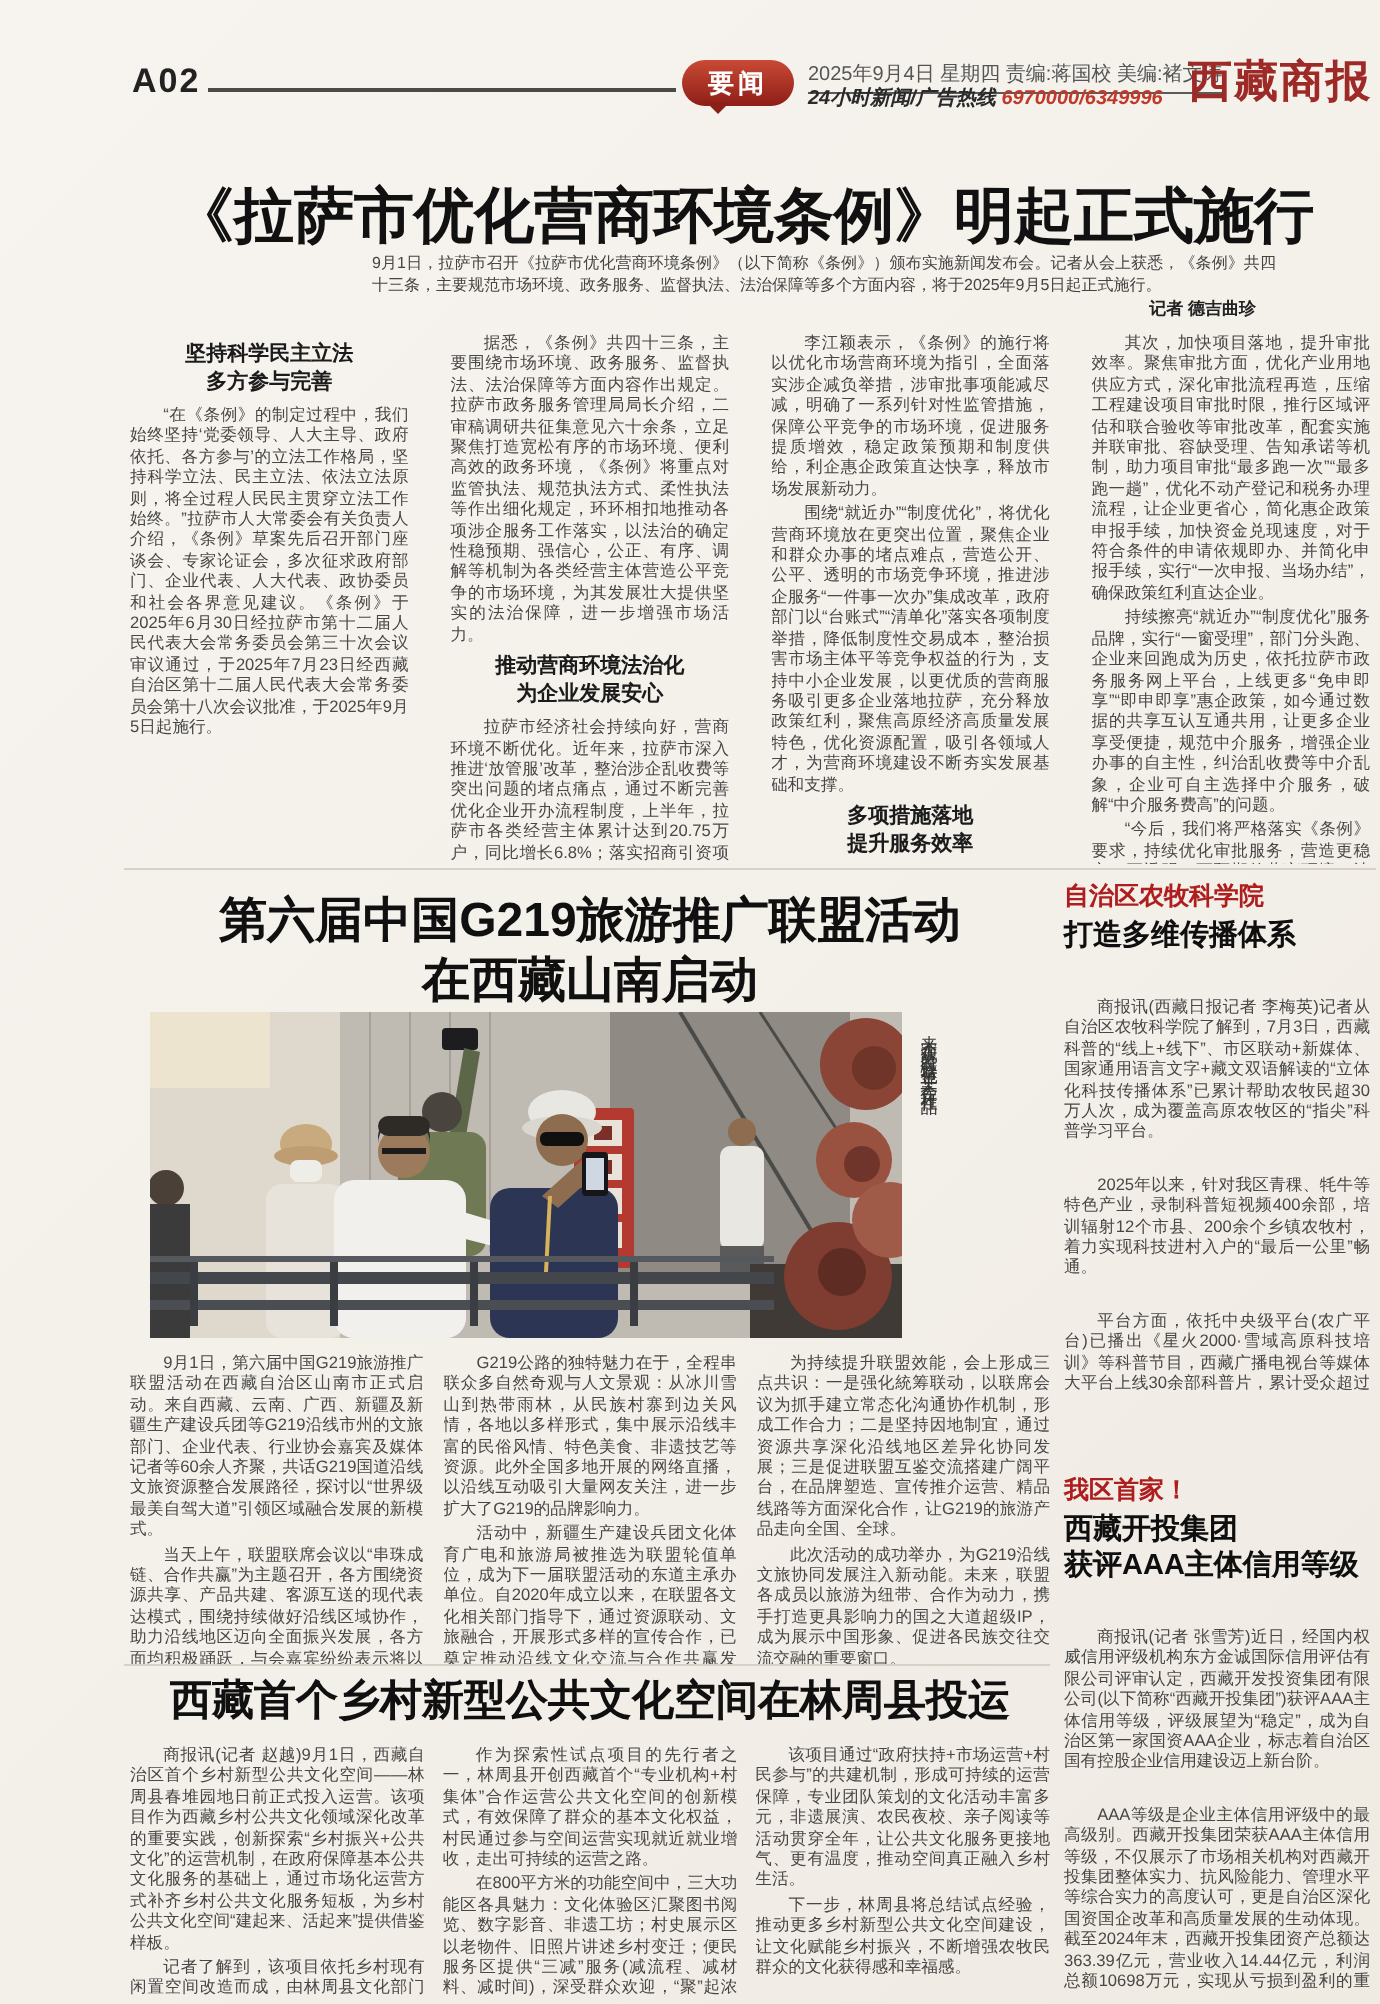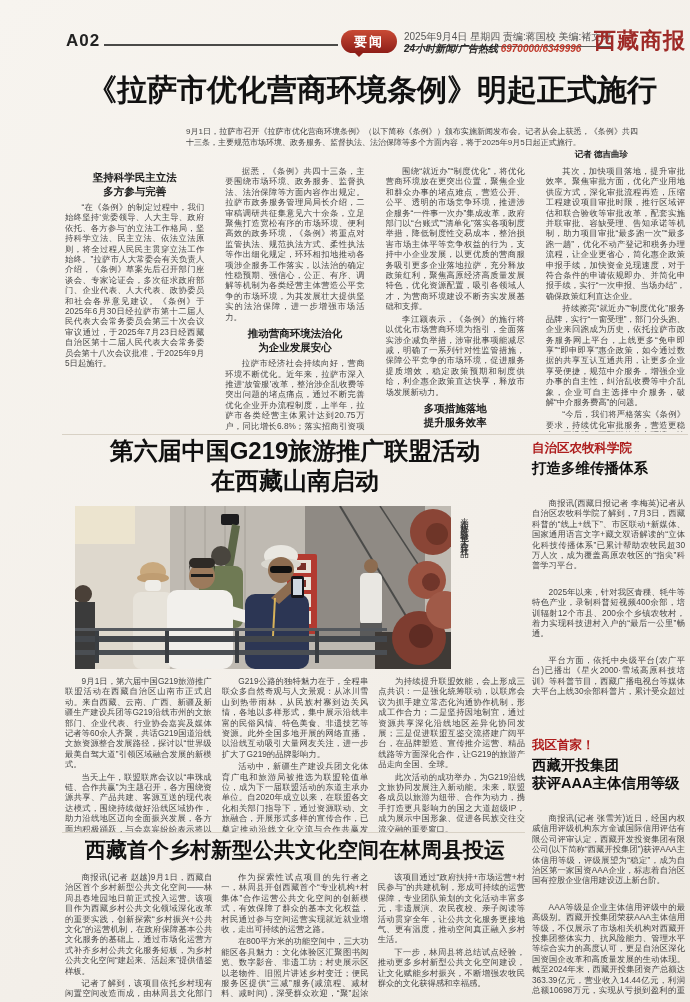--- a/index.html
+++ b/index.html
@@ -8,30 +8,30 @@
   
   .pageno{position:absolute;left:66px;top:31px;font-size:17px;font-weight:bold;color:#222;letter-spacing:1px;}
   .hrule{position:absolute;left:104px;top:44px;width:234px;height:2px;background:#4a4a48;}
   .bubble{position:absolute;left:341px;top:30px;width:56px;height:23px;background:linear-gradient(#c94a35,#8e1e18);border-radius:12px;color:#fff;font-size:13px;font-weight:bold;text-align:center;line-height:23px;letter-spacing:2px;}
   .bubble:after{content:"";position:absolute;left:12px;bottom:-10px;border:6px solid transparent;border-top-color:#8e1e18;}
   .credits{position:absolute;left:404px;top:30px;width:208px;font-size:10px;color:#555;border-bottom:1.5px solid #5a5a58;padding-bottom:2px;white-space:nowrap;overflow:hidden;}
   .hotline{position:absolute;left:404px;top:42px;width:208px;font-size:10px;font-weight:bold;color:#2a2a2a;font-style:italic;white-space:nowrap;}
   .hotline .num{color:#c0392b;}
   .masthead{position:absolute;right:4px;top:26px;font-size:22px;font-weight:900;color:#9e2a27;letter-spacing:1px;}
   
-  .main-hl{position:absolute;left:60px;top:70px;width:624px;text-align:center;font-size:30px;font-weight:900;color:#111;letter-spacing:0px;white-space:nowrap;}
+  .main-hl{position:absolute;left:60px;top:88px;width:624px;text-align:center;font-size:30px;font-weight:900;color:#111;letter-spacing:0px;white-space:nowrap;}
   .lead{position:absolute;left:186px;top:127px;width:452px;font-size:8px;line-height:10.6px;color:#444;text-align:justify;}
   .lead-byline{position:absolute;right:62px;top:149px;font-size:8.5px;font-weight:bold;color:#222;}
   .cols{position:absolute;left:65px;top:166px;width:620px;height:266px;display:flex;gap:21px;overflow:hidden;}
   .col{flex:1;font-size:8.3px;line-height:10.4px;text-align:justify;color:#474747;overflow:hidden;}
   .col p{margin:0 0 2px;text-indent:2em;}
   .subhead{font-family:"DejaVu Serif",serif;font-weight:bold;font-size:10.5px;line-height:14px;text-align:center;color:#1b1b1b;margin:4px 0;}
   .rule{position:absolute;left:62px;width:626px;height:1px;background:#d8d1c5;}
   
-  .g219-hl{position:absolute;left:65px;top:436px;width:460px;text-align:center;font-size:24px;font-weight:900;color:#101010;line-height:30px;}
+  .g219-hl{position:absolute;left:65px;top:446px;width:460px;text-align:center;font-size:24px;font-weight:900;color:#101010;line-height:30px;}
   .photo{position:absolute;left:75px;top:506px;width:376px;height:163px;background:#b9b4ac;overflow:hidden;}
   .caption{position:absolute;left:459px;top:511px;height:155px;writing-mode:vertical-rl;font-size:8.5px;letter-spacing:2px;color:#333;}
   .g219-cols{position:absolute;left:65px;top:676px;width:460px;height:156px;display:flex;gap:10px;overflow:hidden;}
   
   .sidebar{position:absolute;left:532px;top:440px;width:153px;}
   .kicker{color:#ae1e1e;font-weight:900;font-size:12.5px;margin:0 0 2px;}
   .side-title{font-size:14.5px;font-weight:900;line-height:18px;color:#0f0f0f;margin-bottom:5px;}
   .side-body{font-size:8.3px;line-height:10.4px;text-align:justify;color:#474747;overflow:hidden;}
   .side-body p{margin:16px 0 2px;text-indent:2em;}
   .side2{position:absolute;left:532px;top:737px;width:153px;}
@@ -75,22 +75,22 @@
       <div class="subhead">
           <div>推动营商环境法治化</div>
           <div>为企业发展安心</div>
         </div>
       <div>
           <p>拉萨市经济社会持续向好，营商环境不断优化。近年来，拉萨市深入推进‘放管服’改革，整治涉企乱收费等突出问题的堵点痛点，通过不断完善优化企业开办流程制度，上半年，拉萨市各类经营主体累计达到20.75万户，同比增长6.8%；落实招商引资项目257个，累计到位资金169.55亿元，完成年度任务的70.96%。《条例》的出台恰逢其时，将推动拉萨市优化营商环境工作迈入法治化、规范化的新阶段，助力打造营商环境和改革开放新高地，为高质量发展注入不竭动力。</p>
         </div>
     </div>
     <div class="col">
       <div>
+          <p>李江颖表示，《条例》的施行将以优化市场营商环境为指引，全面落实涉企减负举措，涉审批事项能减尽减，明确了一系列针对性监管措施，保障公平竞争的市场环境，促进服务提质增效，稳定政策预期和制度供给，利企惠企政策直达快享，释放市场发展新动力。</p>
           <p>围绕“就近办”“制度优化”，将优化营商环境放在更突出位置，聚焦企业和群众办事的堵点难点，营造公开、公平、透明的市场竞争环境，推进涉企服务“一件事一次办”集成改革，政府部门以“台账式”“清单化”落实各项制度举措，降低制度性交易成本，整治损害市场主体平等竞争权益的行为，支持中小企业发展，以更优质的营商服务吸引更多企业落地拉萨，充分释放政策红利，聚焦高原经济高质量发展特色，优化资源配置，吸引各领域人才，为营商环境建设不断夯实发展基础和支撑。</p>
-          <p>李江颖表示，《条例》的施行将以优化市场营商环境为指引，全面落实涉企减负举措，涉审批事项能减尽减，明确了一系列针对性监管措施，保障公平竞争的市场环境，促进服务提质增效，稳定政策预期和制度供给，利企惠企政策直达快享，释放市场发展新动力。</p>
         </div>
       <div class="subhead">
           <div>多项措施落地</div>
           <div>提升服务效率</div>
         </div>
       <div>
           <p>如何让《条例》在落地执行过程中真正管用好用？李江颖也进行了细致介绍。首先，整合市场主体“出生”“成长注销”“退出”等办理流程，提升政务服务事项集成办理水平，对符合申请条件的政务服务事项实行告知承诺制。</p>
         </div>
     </div>
     <div class="col">

